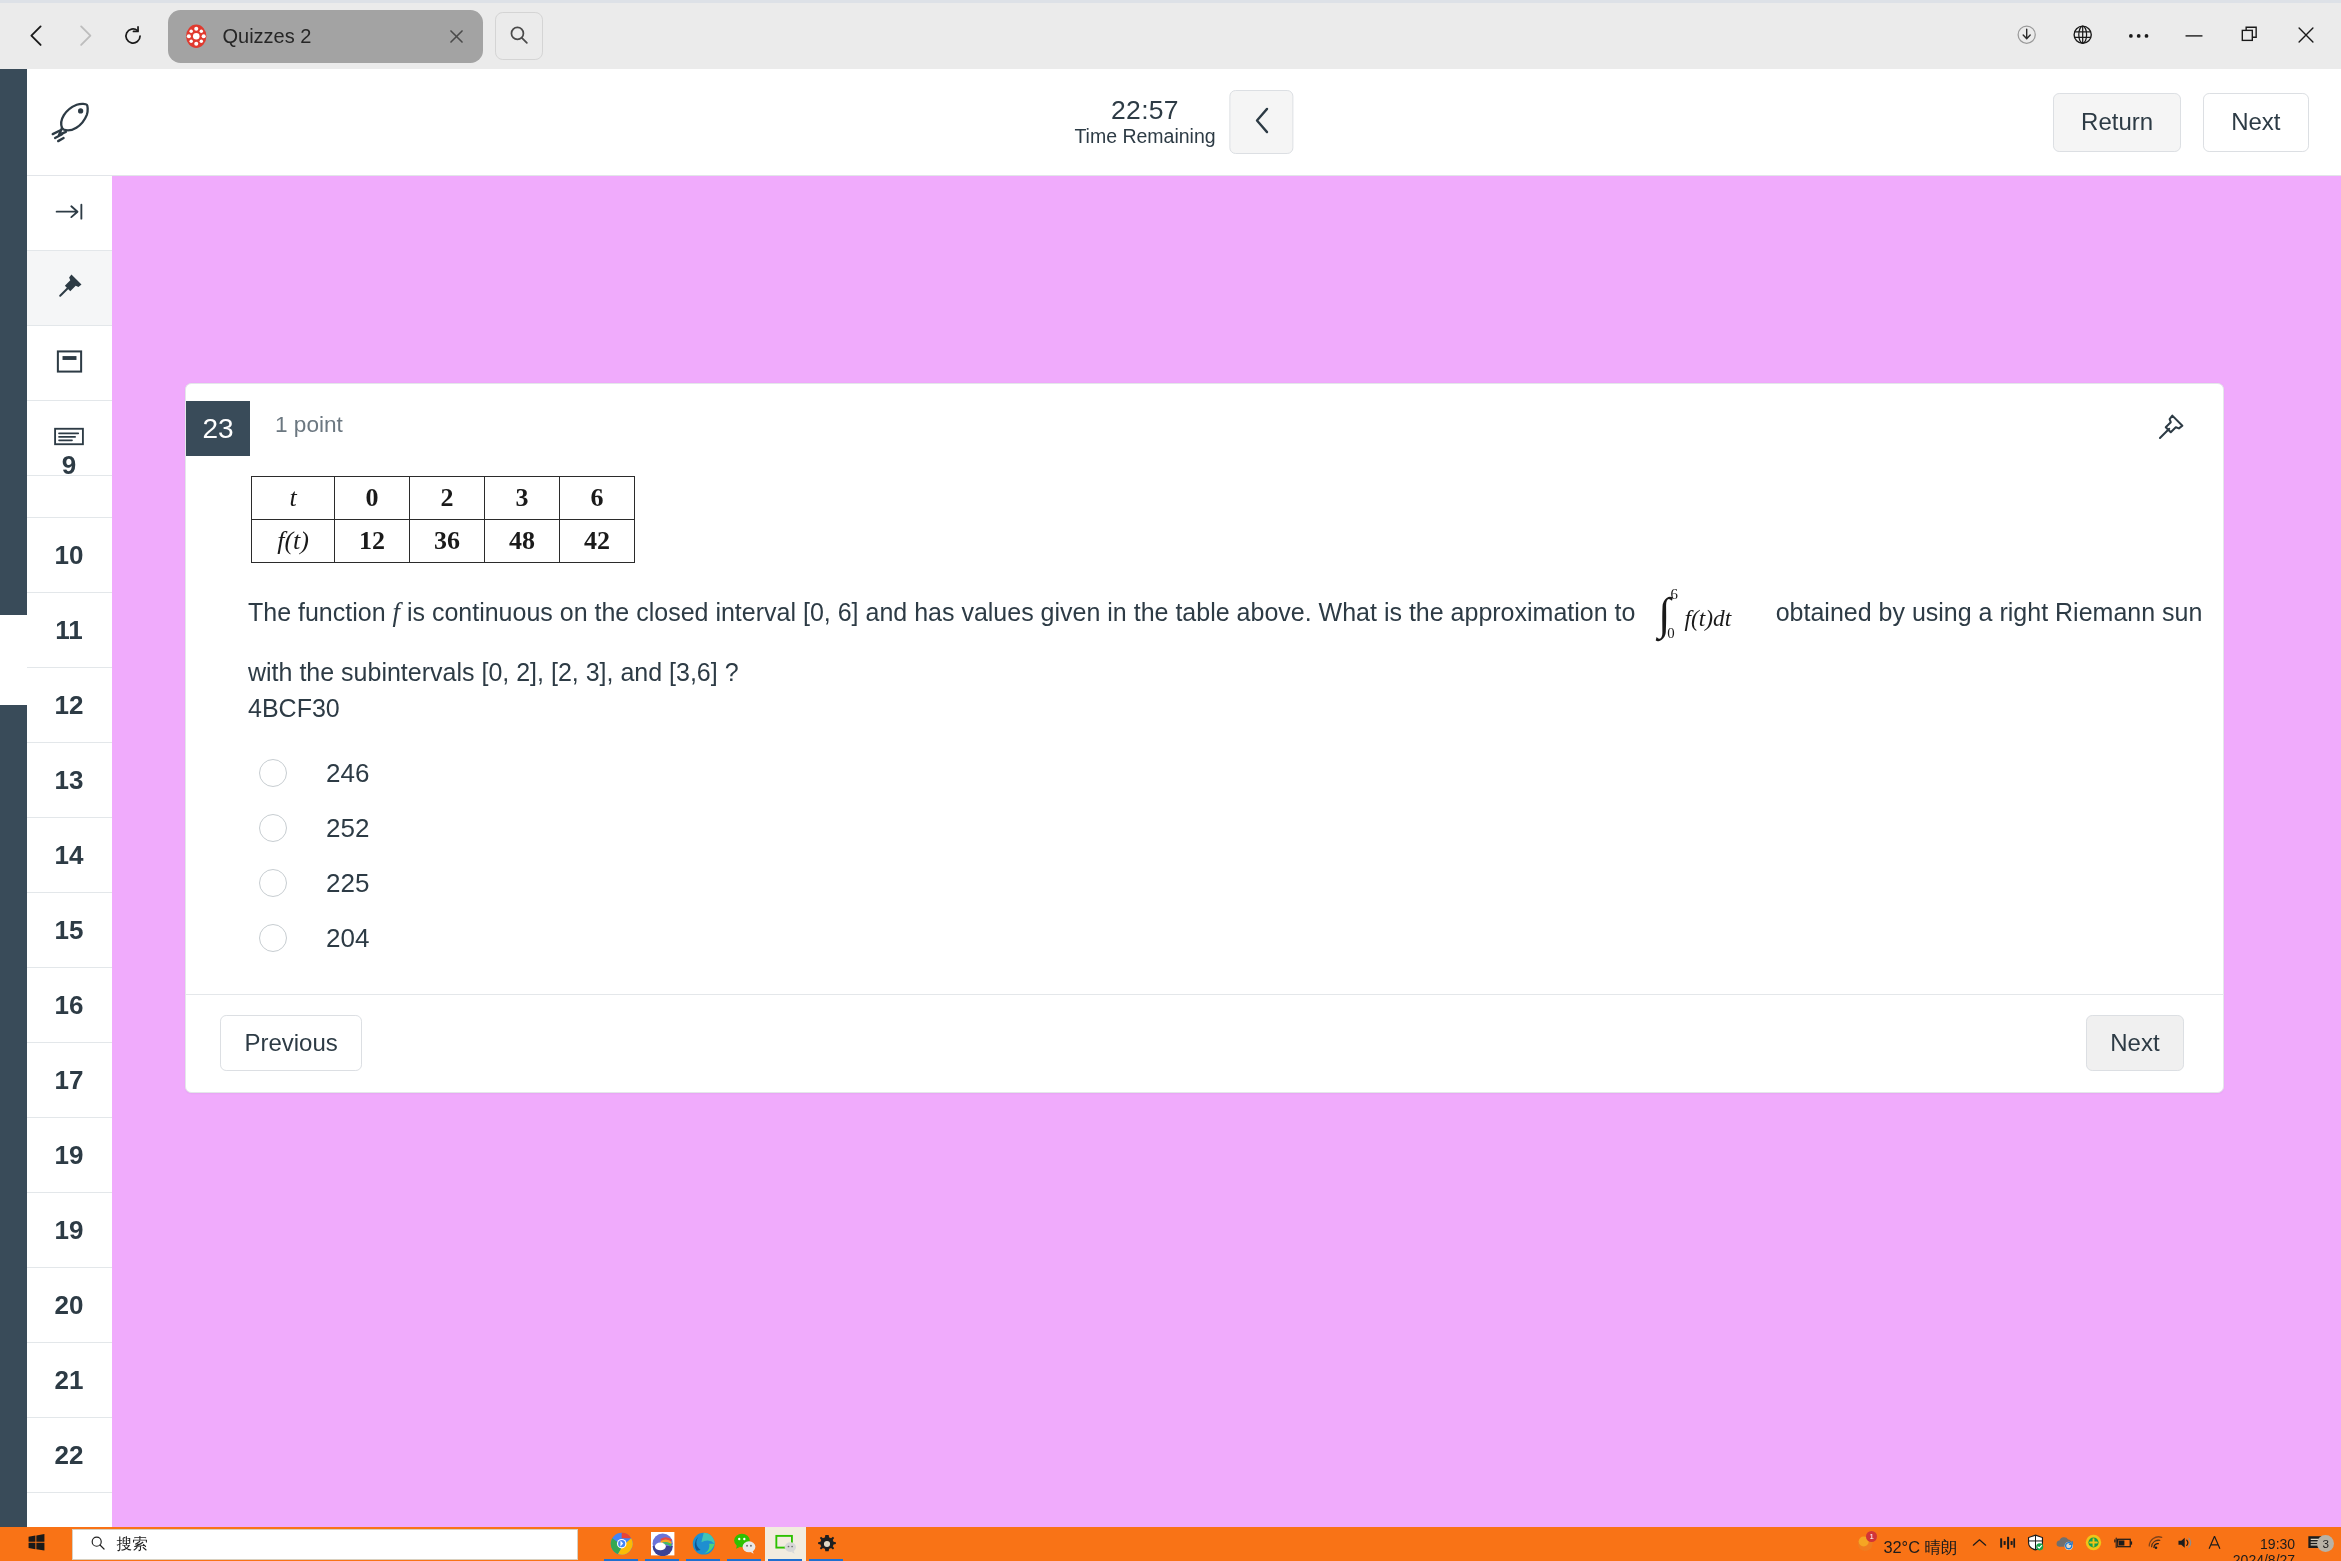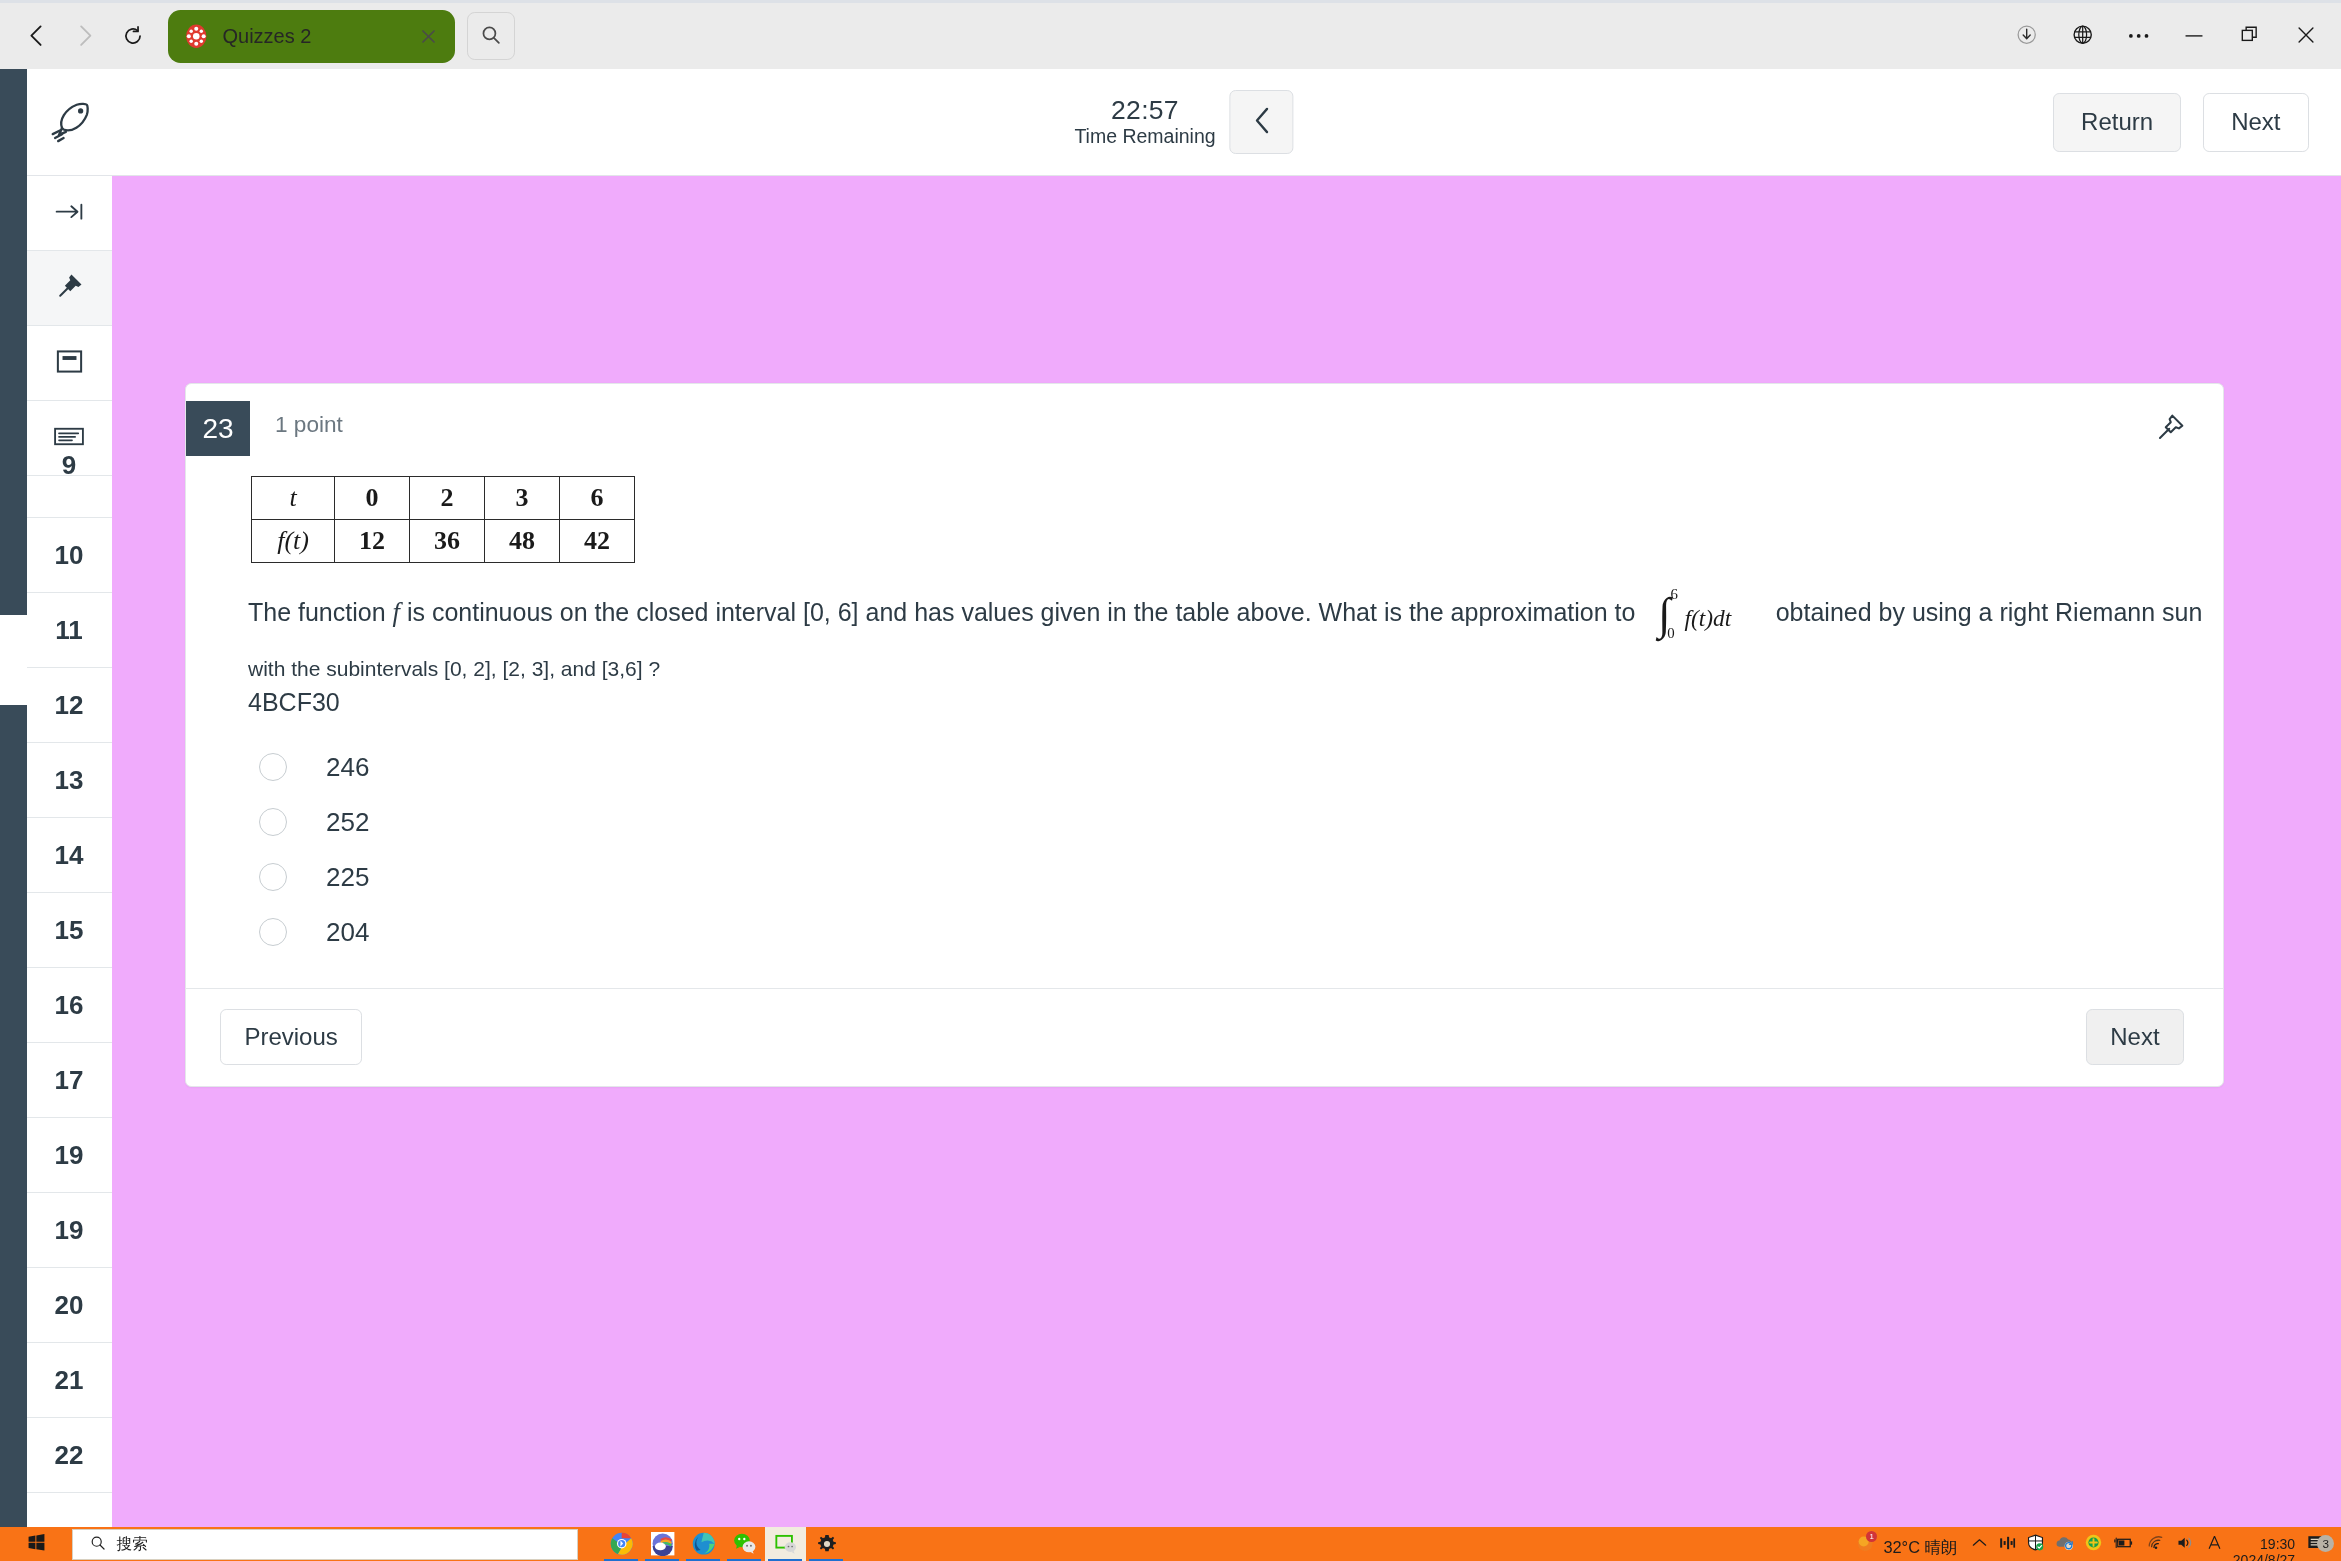--- a/index.html
+++ b/index.html
@@ -20,22 +20,22 @@
   }
   .nav-btns { display: flex; align-items: center; gap: 4.7px; padding-left: 14px; }
   .nav-btn {
     width: 44px; height: 44px; display: flex; align-items: center; justify-content: center;
     border-radius: 4.7px; background: transparent;
   }
   .nav-btn svg { display: block; }
 
   .tab {
     margin-left: 12.5px;
-    width: 287px; height: 53px;
-    background: #4d7c0f; border-radius: 12.5px;
+    width: 315px; height: 53px;
+    background: #a3a3a3; border-radius: 12.5px;
     display: flex; align-items: center; padding: 0 12.5px 0 15.6px;
     gap: 12.5px;
   }
   .tab-favicon { width: 26.5px; height: 26.5px; flex: 0 0 26.5px; position: relative; }
   .tab-title {
     flex: 1 1 auto; font-size: 20px; color: #262626; white-space: nowrap;
     overflow: hidden; text-overflow: ellipsis;
   }
   .tab-close { width: 28px; height: 28px; display:flex; align-items:center; justify-content:center; }
 
@@ -141,21 +141,21 @@
   #fn-table td.rowlabel { font-style: italic; font-weight: normal; }
 
   .qtext {
     font-size: 25px; line-height: 1.45; color: #2d3b45; max-width: 2061px;
   }
   .qtext .mathvar { font-family: "Liberation Serif", serif; font-style: italic; font-size: 26.5px; }
   .integral-inline {
     display: inline-block; vertical-align: middle; position: relative;
     width: 117px; height: 58px; margin: 0 4.7px;
   }
-  .qline2 { font-size: 21px; line-height: 1.45; color: #2d3b45; margin-top: 11px; }
+  .qline2 { font-size: 25px; line-height: 1.45; color: #2d3b45; margin-top: 11px; }
   .qcode { font-size: 25px; line-height: 1.4; color: #2d3b45; }
 
   #answers { margin-top: 20px; }
   .answer-row { display: flex; align-items: center; height: 55px; }
   .radio {
     width: 28px; height: 28px; border: 1.6px solid #c7cdd1; border-radius: 50%;
     background: #fff; flex: 0 0 28px; margin-left: 11px;
   }
   .answer-label { font-size: 26px; color: #2d3b45; margin-left: 39px; }
 

